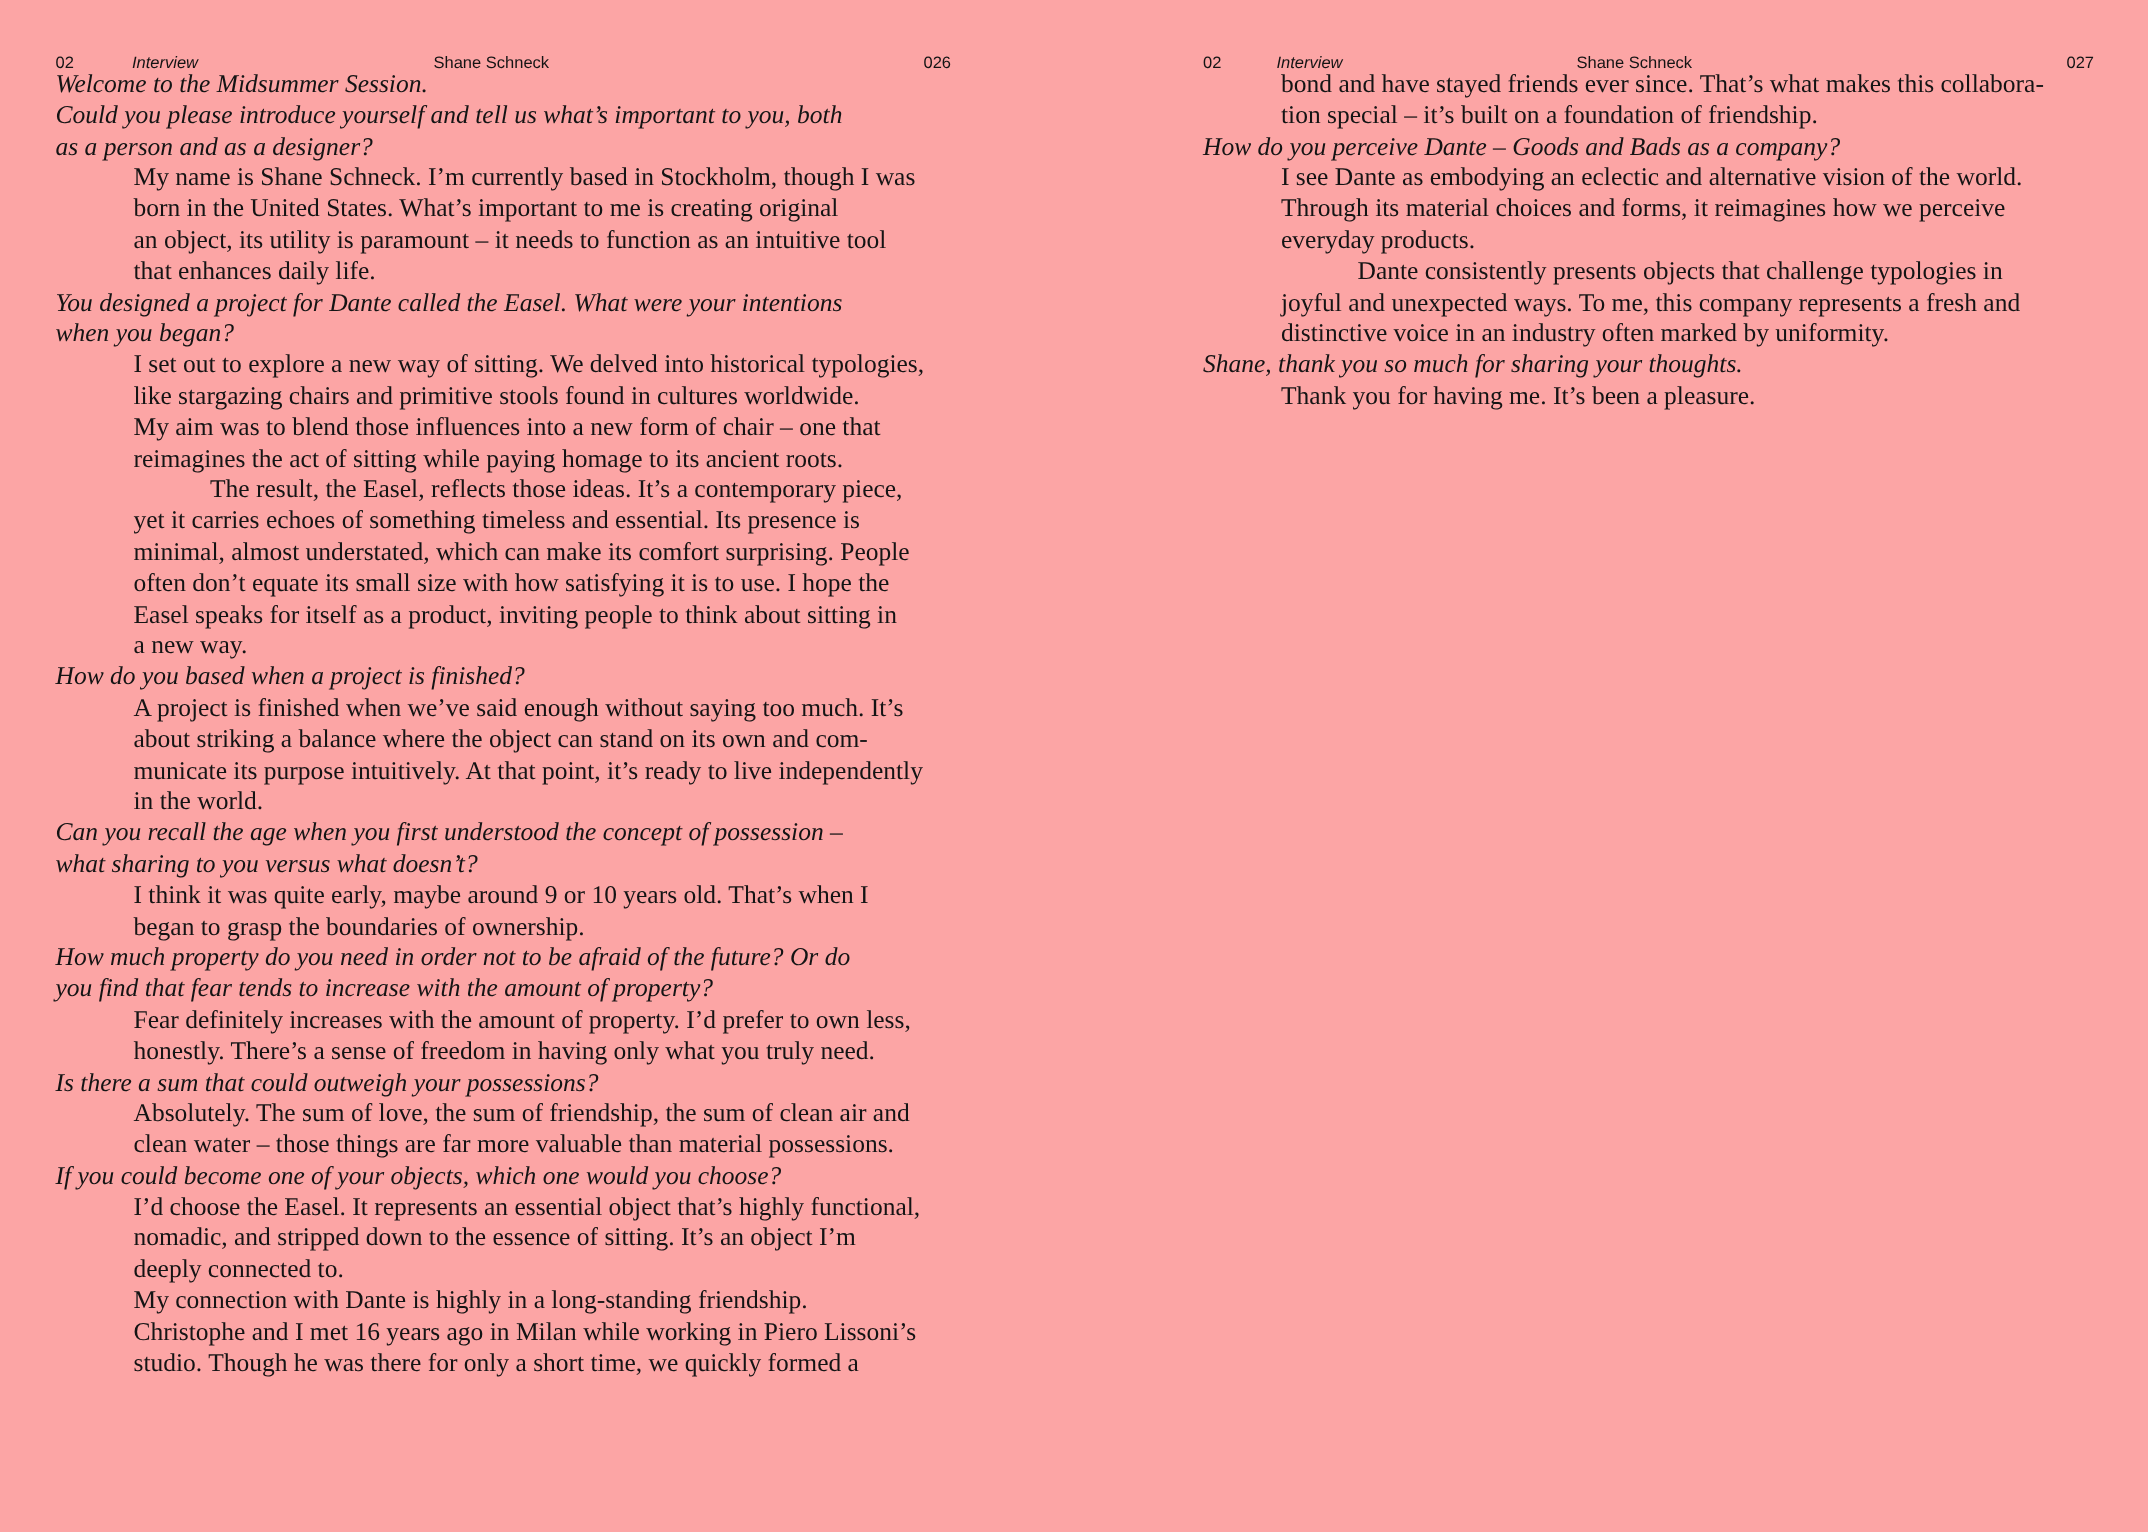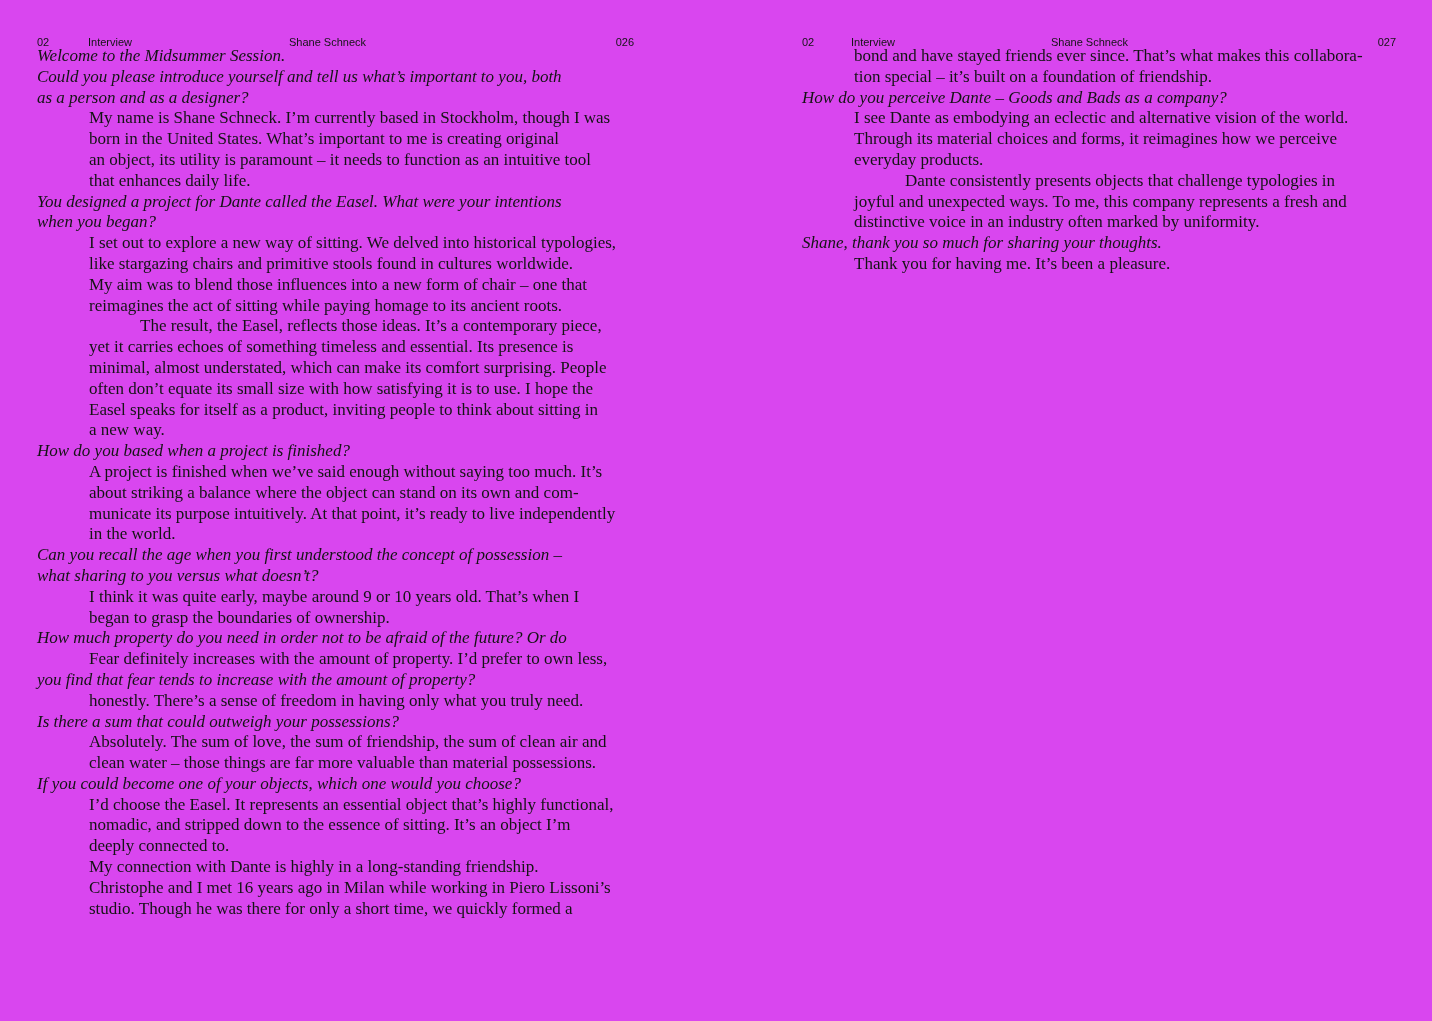--- a/index.html
+++ b/index.html
@@ -4,36 +4,36 @@
 <style>
   html, body { margin: 0; padding: 0; }
   body {
     width: 1432px; height: 1021px;
     background: #ffffff;
     overflow: hidden;
   }
   .spread {
     position: relative;
     width: 1432px; height: 1021px;
-    background: #d946ef;
+    background: #fca5a5;
     color: #141414;
     font-family: "Liberation Serif", serif;
   }
   .page { position: absolute; top: 0; height: 1021px; }
   .page.left  { left: 37px;  width: 597px; }
   .page.right { left: 802px; width: 594px; }
 
   .runhead {
     position: absolute; top: 36px; left: 0; width: 100%; height: 12px;
     font-family: "Liberation Sans", sans-serif;
     font-size: 11px; line-height: 12px; color: #141414;
   }
   .runhead span { position: absolute; top: 0; white-space: nowrap; }
   .h-chap { left: 0; }
-  .h-sec  { left: 51px; }
+  .h-sec  { left: 51px; font-style: italic; }
   .h-auth { left: 252px; }
   .page.right .h-sec  { left: 49px; }
   .page.right .h-auth { left: 249px; }
   .h-num  { right: 0; }
 
   .body {
     position: absolute; top: 46px; left: 0; width: 100%;
     font-size: 17px; line-height: 20.8px;
   }
   .line { white-space: pre; }
@@ -76,22 +76,22 @@
         <div class="line q">How do you based when a project is finished?</div>
         <div class="line a">A project is finished when we’ve said enough without saying too much. It’s</div>
         <div class="line a">about striking a balance where the object can stand on its own and com-</div>
         <div class="line a">municate its purpose intuitively. At that point, it’s ready to live independently</div>
         <div class="line a">in the world.</div>
         <div class="line q">Can you recall the age when you first understood the concept of possession –</div>
         <div class="line q">what sharing to you versus what doesn’t?</div>
         <div class="line a">I think it was quite early, maybe around 9 or 10 years old. That’s when I</div>
         <div class="line a">began to grasp the boundaries of ownership.</div>
         <div class="line q">How much property do you need in order not to be afraid of the future? Or do</div>
+        <div class="line q">you find that fear tends to increase with the amount of property?</div>
         <div class="line a">Fear definitely increases with the amount of property. I’d prefer to own less,</div>
-        <div class="line q">you find that fear tends to increase with the amount of property?</div>
         <div class="line a">honestly. There’s a sense of freedom in having only what you truly need.</div>
         <div class="line q">Is there a sum that could outweigh your possessions?</div>
         <div class="line a">Absolutely. The sum of love, the sum of friendship, the sum of clean air and</div>
         <div class="line a">clean water – those things are far more valuable than material possessions.</div>
         <div class="line q">If you could become one of your objects, which one would you choose?</div>
         <div class="line a">I’d choose the Easel. It represents an essential object that’s highly functional,</div>
         <div class="line a">nomadic, and stripped down to the essence of sitting. It’s an object I’m</div>
         <div class="line a">deeply connected to.</div>
         <div class="line a">My connection with Dante is highly in a long-standing friendship.</div>
         <div class="line a">Christophe and I met 16 years ago in Milan while working in Piero Lissoni’s</div>

